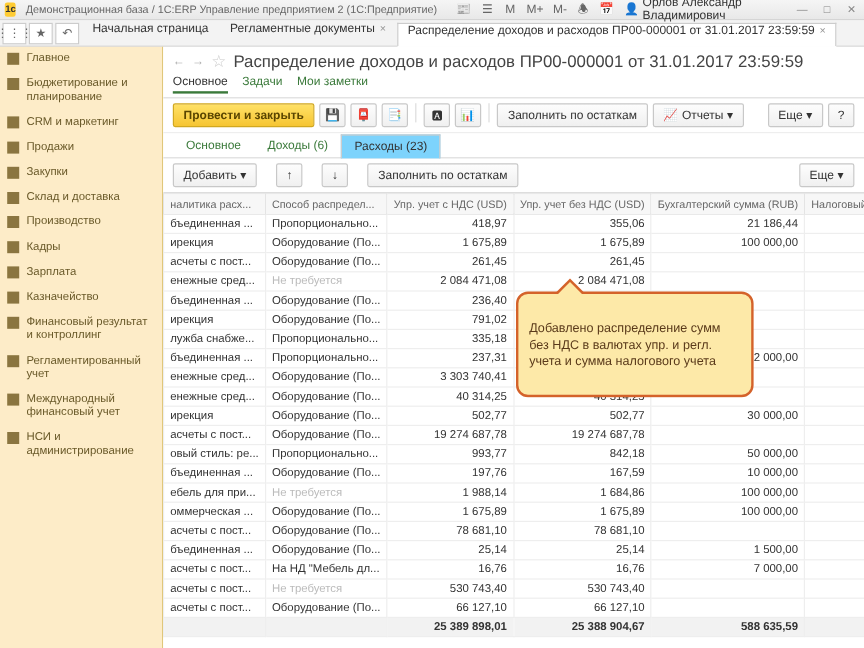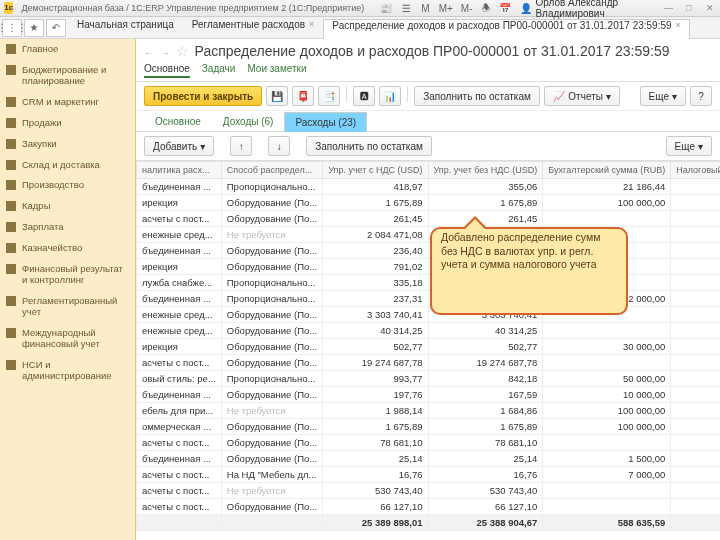--- a/index.html
+++ b/index.html
@@ -36,21 +36,21 @@
 .itab{padding:4px 10px;font-size:10px;color:#3b7a3b;cursor:pointer;border:1px solid transparent;border-bottom:none}
 .itab.active{color:#333;border-color:#ccc;background:#7dd3fc;position:relative;top:1px}
 .toolbar2{display:flex;align-items:center;gap:16px;padding:4px 8px}
 .grid{flex:1;overflow:auto;border-top:1px solid #ddd}
 table{border-collapse:collapse;width:100%}
 th{background:#f7f7f7;border:1px solid #e4e4e4;padding:3px 5px;font-size:9px;font-weight:normal;color:#666;text-align:left;white-space:nowrap;position:sticky;top:0}
 td{border:1px solid #eee;padding:2px 5px;font-size:9.5px;white-space:nowrap;overflow:hidden;text-overflow:ellipsis}
 td.num{text-align:right}
 td.gray{color:#bbb}
 tr.total td{background:#f2f2f2;font-weight:bold;border-top:1px solid #ccc}
-.callout{position:absolute;left:430px;top:227px;width:198px;height:88px;background:#fde9a8;border:2px solid #d4622a;border-radius:10px;padding:2px 9px;font-size:10.5px;color:#5a3a1a;line-height:1.3;z-index:50}
+.callout{position:absolute;left:430px;top:243px;width:198px;height:88px;background:#fde9a8;border:2px solid #d4622a;border-radius:10px;padding:23px 9px;font-size:10.5px;color:#5a3a1a;line-height:1.3;z-index:50}
 .callout::before{content:"";position:absolute;left:30px;top:-26px;width:0;height:0;border:13px solid transparent;border-bottom-color:#d4622a}
 .callout::after{content:"";position:absolute;left:32px;top:-21px;width:0;height:0;border:11px solid transparent;border-bottom-color:#fde9a8}
 .rt{margin-left:auto}
 .qmark{width:20px}
 </style>
 </head>
 <body>
 
 <div class="titlebar">
   <span class="logo">1c</span>
@@ -73,21 +73,21 @@
 </div>
 
 <div class="tabbar">
   <div class="sqbtn">⋮⋮⋮</div>
   <div class="sqbtn">★</div>
   <div class="sqbtn">↶</div>
   <div class="tab">
       <span>Начальная страница</span>
     </div>
   <div class="tab">
-      <span>Регламентные расходов</span>
+      <span>Регламентные документы</span>
       <span class="x">×</span>
     </div>
   <div class="tab active">
       <span>Распределение доходов и расходов  ПР00-000001 от 31.01.2017 23:59:59</span>
       <span class="x">×</span>
     </div>
 </div>
 
 <div class="main">
   <div class="sidebar" id="sidebar">

